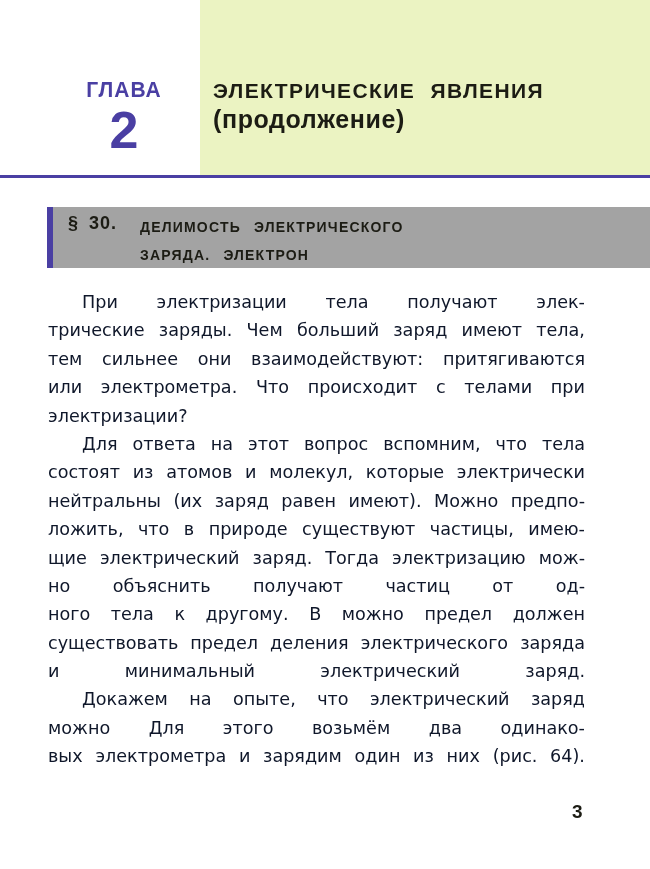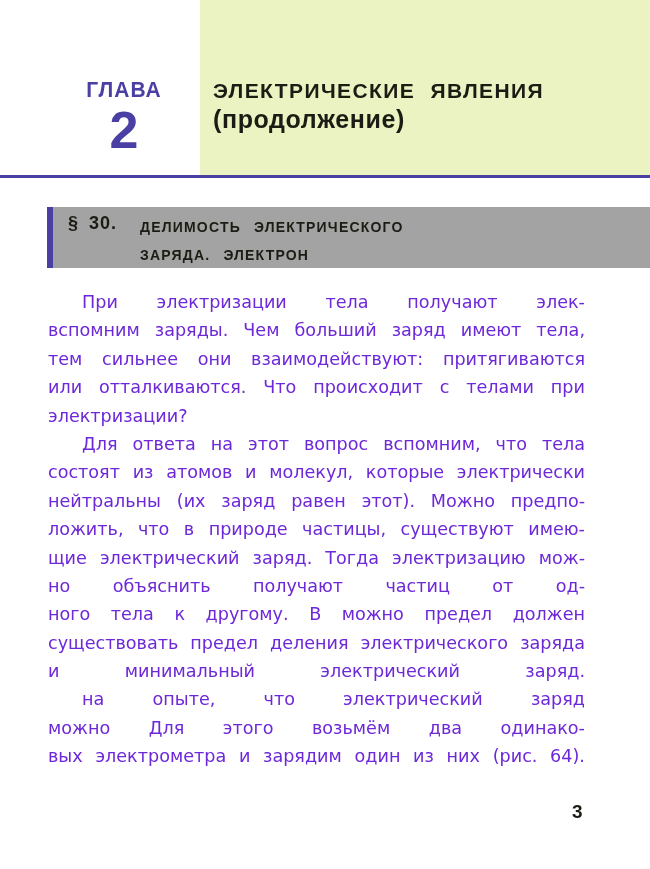--- a/index.html
+++ b/index.html
@@ -119,21 +119,21 @@
     }
     .section-title span { display: block; }
     .body-text {
       position: absolute;
       left: 48px;
       top: 288px;
       width: 537px;
       font-family: "DejaVu Sans", sans-serif;
       font-size: 17.6px;
       line-height: 28.4px;
-      color: #6d28d9;
+      color: #0f172a;
     }
     .body-text .line {
       display: block;
       text-align: justify;
       text-align-last: justify;
       white-space: nowrap;
       height: 28.4px;
       overflow: visible;
     }
     .body-text .line.indent {
@@ -182,42 +182,42 @@
       <span class="j">
         <span>При</span>
         <span>электризации</span>
         <span>тела</span>
         <span>получают</span>
         <span>элек-</span>
       </span>
     </div>
     <div class="line">
       <span class="j">
-        <span>вспомним</span>
+        <span>трические</span>
         <span>заряды.</span>
         <span>Чем</span>
         <span>больший</span>
         <span>заряд</span>
         <span>имеют</span>
         <span>тела,</span>
       </span>
     </div>
     <div class="line">
       <span class="j">
         <span>тем</span>
         <span>сильнее</span>
         <span>они</span>
         <span>взаимодействуют:</span>
         <span>притягиваются</span>
       </span>
     </div>
     <div class="line">
       <span class="j">
         <span>или</span>
-        <span>отталкиваются.</span>
+        <span>электрометра.</span>
         <span>Что</span>
         <span>происходит</span>
         <span>с</span>
         <span>телами</span>
         <span>при</span>
       </span>
     </div>
     <div class="line">электризации?</div>
     <div class="line indent">
       <span class="j">
@@ -241,33 +241,33 @@
         <span>которые</span>
         <span>электрически</span>
       </span>
     </div>
     <div class="line">
       <span class="j">
         <span>нейтральны</span>
         <span>(их</span>
         <span>заряд</span>
         <span>равен</span>
-        <span>этот).</span>
+        <span>имеют).</span>
         <span>Можно</span>
         <span>предпо-</span>
       </span>
     </div>
     <div class="line">
       <span class="j">
         <span>ложить,</span>
         <span>что</span>
         <span>в</span>
         <span>природе</span>
+        <span>существуют</span>
         <span>частицы,</span>
-        <span>существуют</span>
         <span>имею-</span>
       </span>
     </div>
     <div class="line">
       <span class="j">
         <span>щие</span>
         <span>электрический</span>
         <span>заряд.</span>
         <span>Тогда</span>
         <span>электризацию</span>
@@ -301,20 +301,21 @@
         <span>существовать</span>
         <span>предел</span>
         <span>деления</span>
         <span>электрического</span>
         <span>заряда</span>
       </span>
     </div>
     <div class="line">и минимальный электрический заряд.</div>
     <div class="line indent">
       <span class="j">
+        <span>Докажем</span>
         <span>на</span>
         <span>опыте,</span>
         <span>что</span>
         <span>электрический</span>
         <span>заряд</span>
       </span>
     </div>
     <div class="line">
       <span class="j">
         <span>можно</span>

